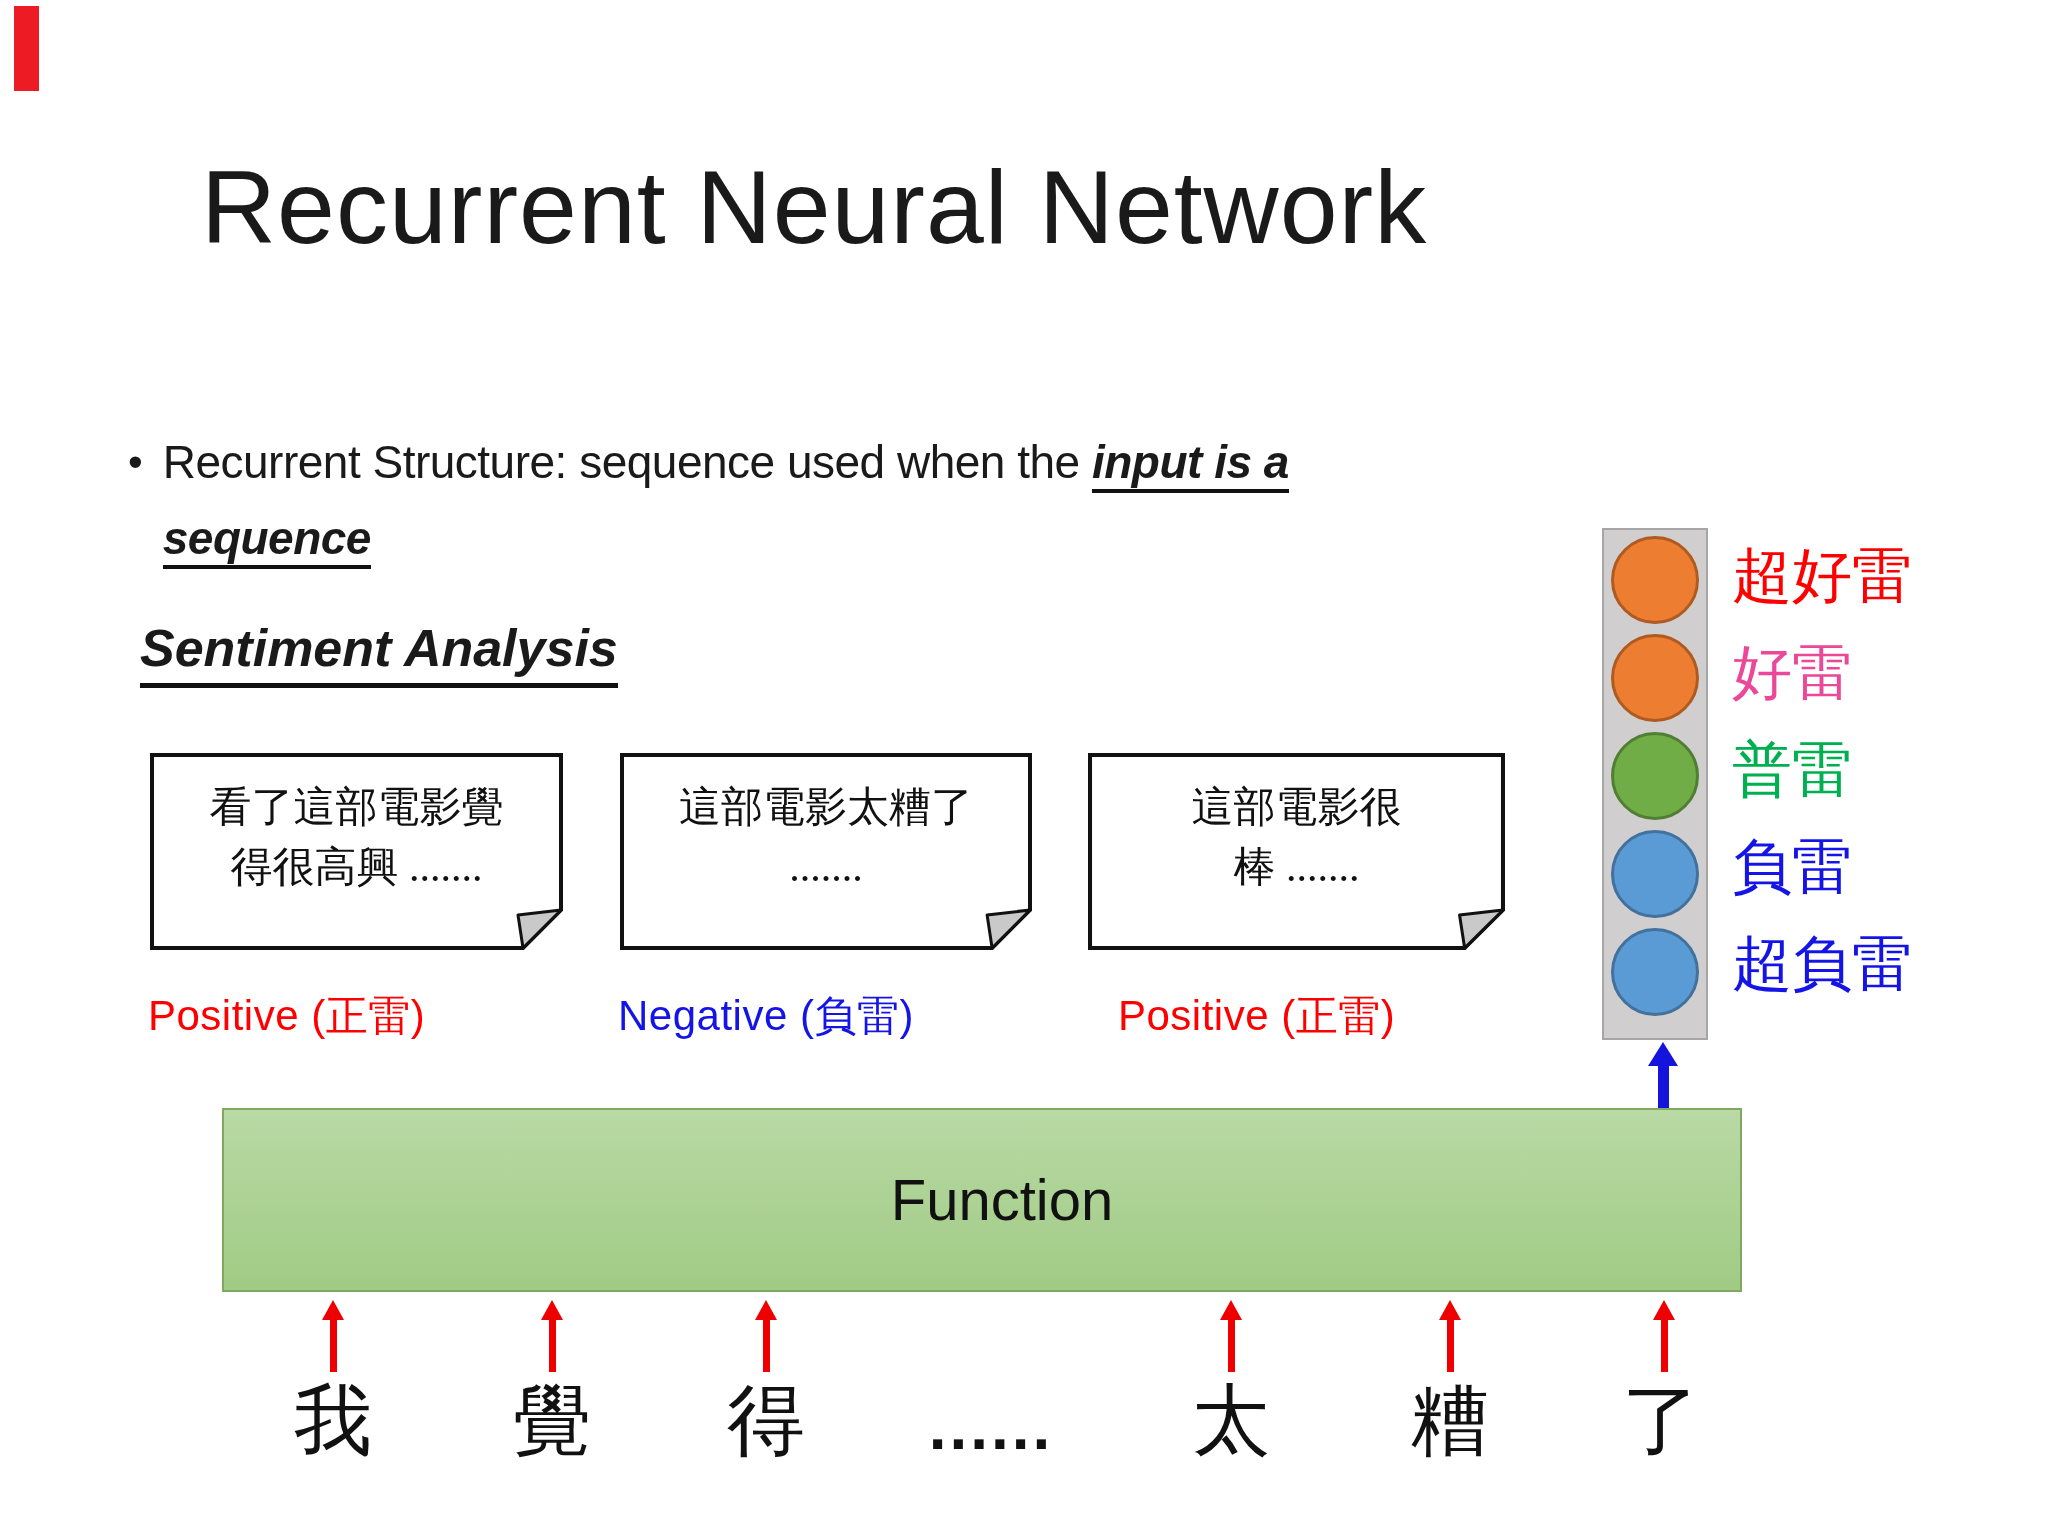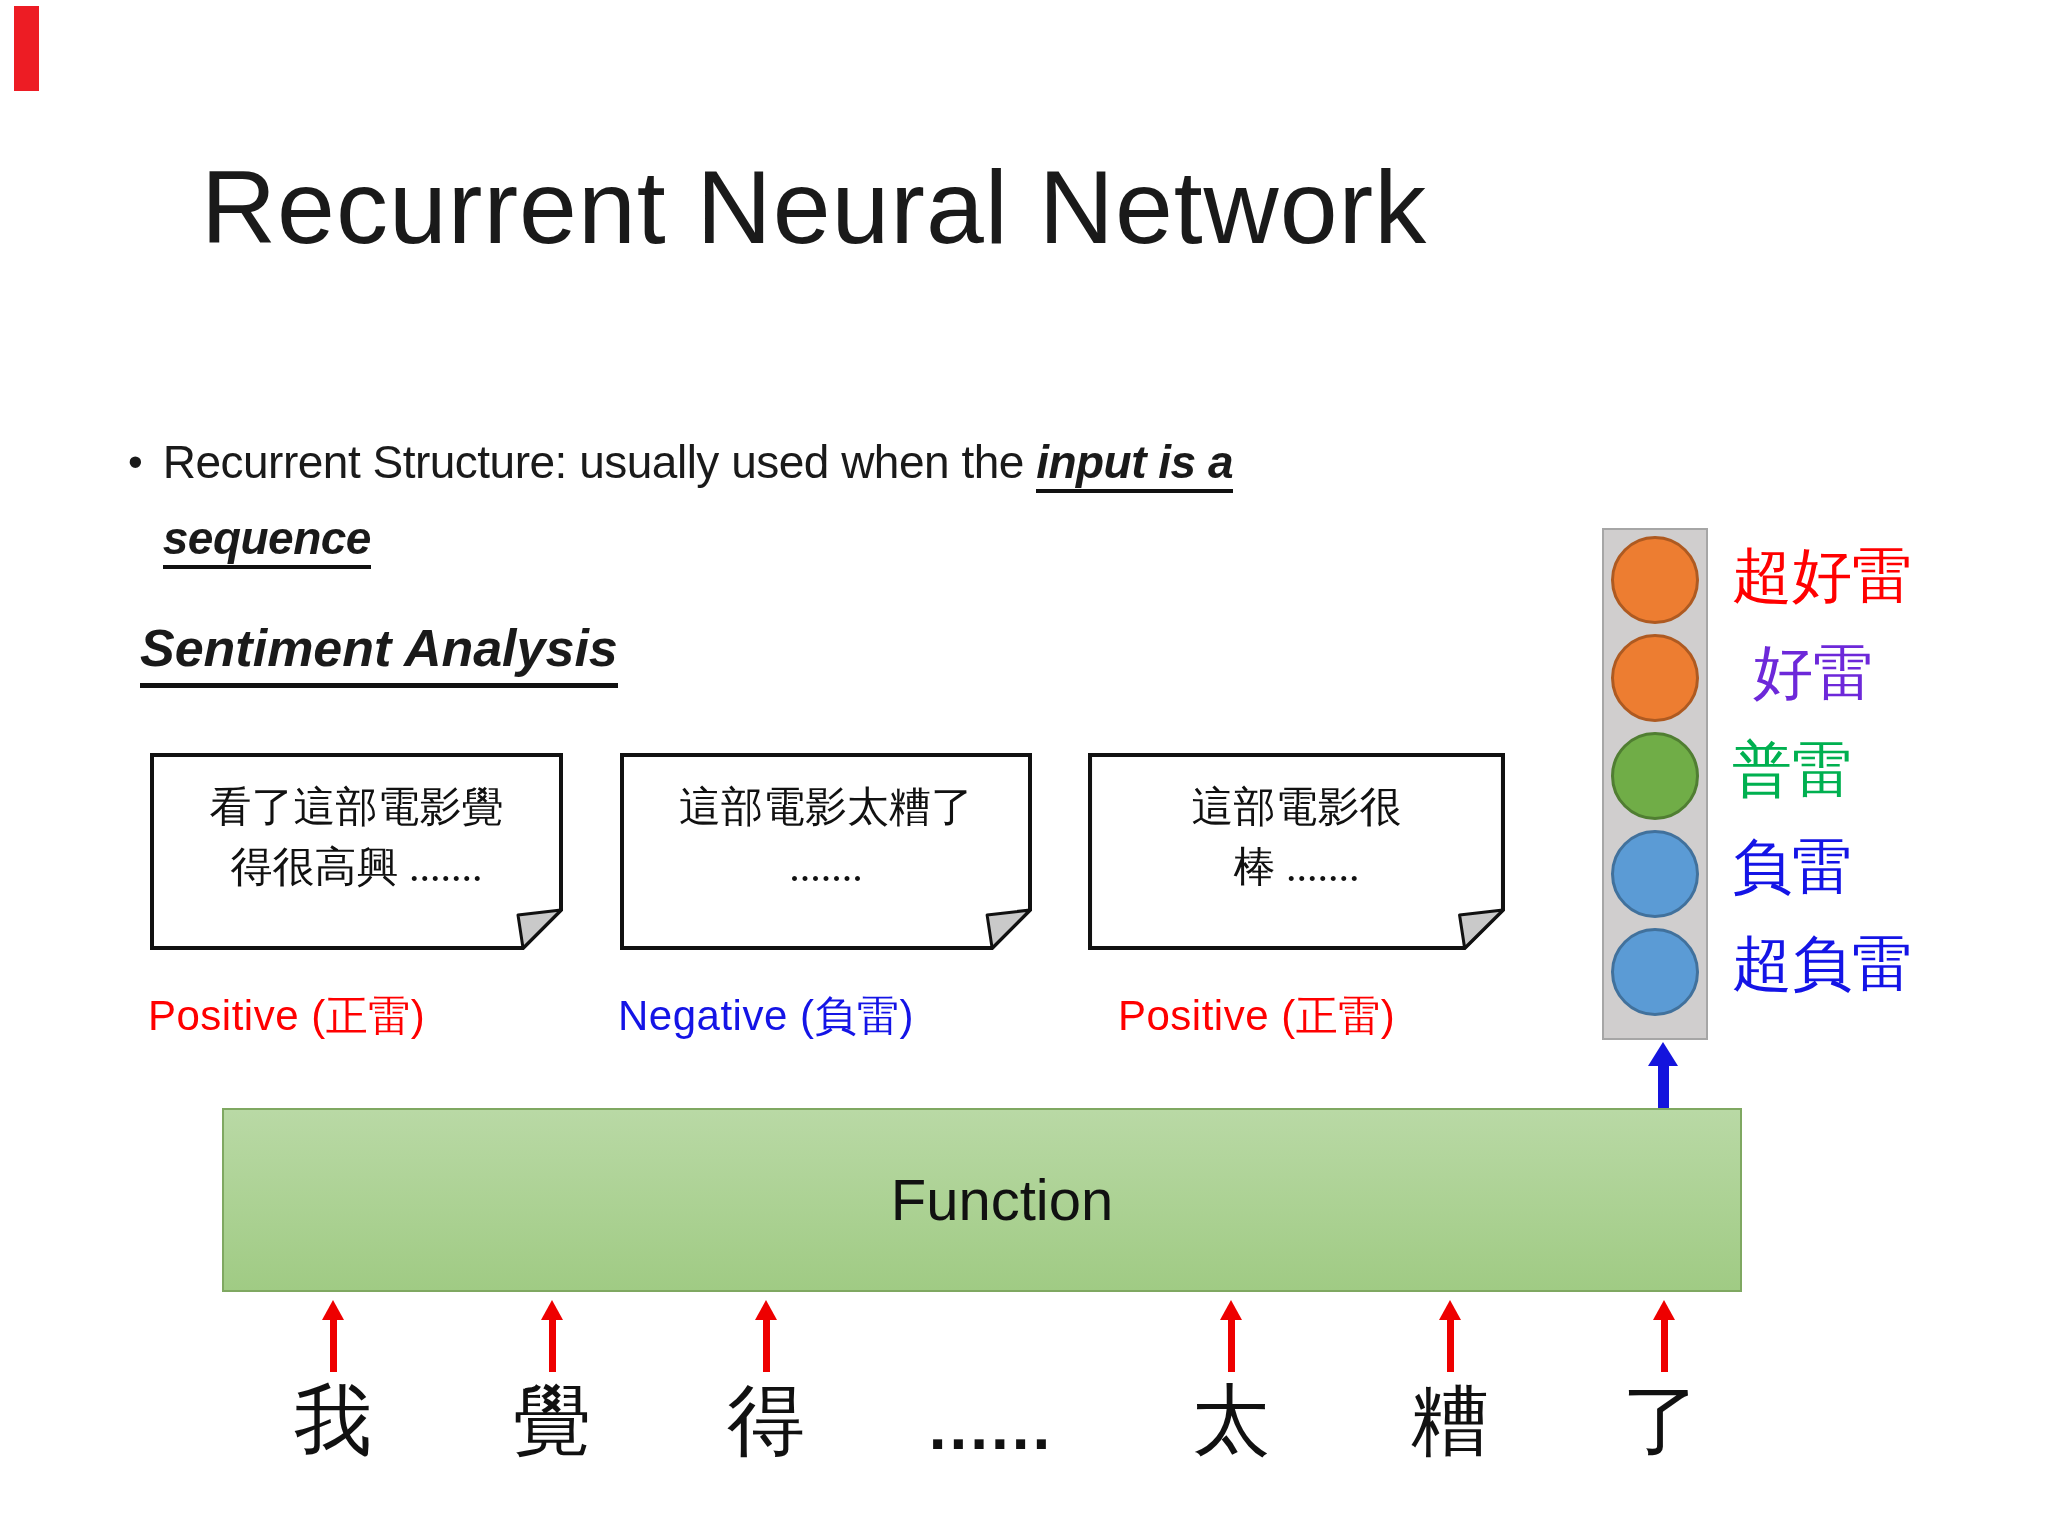--- a/index.html
+++ b/index.html
@@ -72,21 +72,21 @@
 <body>
 
 <div id="slide">
 
   <div class="abs red-marker" style="background-color: rgb(237, 28, 36);"></div>
 
   <div class="abs slide-title">Recurrent Neural Network</div>
 
   <div class="abs bullet-row">
     <span class="bullet-glyph">•</span>
-    <div class="bullet-content"><span>Recurrent Structure: usually used when the </span><span class="emph">input is a</span><br><span class="emph">sequence</span></div>
+    <div class="bullet-content"><span>Recurrent Structure: sequence used when the </span><span class="emph">input is a</span><br><span class="emph">sequence</span></div>
   </div>
 
   <div class="abs note note-1">
     <svg class="note-shape" viewBox="0 0 413 197" preserveAspectRatio="none">
       <polygon points="2,2 411,2 411,157 373,195 2,195" fill="#ffffff" stroke="#111111" stroke-width="4"></polygon>
       <polygon points="373,195 411,157 368,162" fill="#C9C9C9" stroke="#111111" stroke-width="3" stroke-linejoin="round"></polygon>
     </svg>
     <div class="note-text"><span>看了這部電影覺</span><br><span>得很高興 .......</span></div>
   </div>
 
@@ -112,21 +112,21 @@
   <div class="abs sentiment-label sent-2" style="color: rgb(20, 20, 230);">Negative (負雷)</div>
   <div class="abs sentiment-label sent-3" style="color: rgb(255, 0, 0);">Positive (正雷)</div>
 
   <div class="abs rating-column" style="background-color: rgb(208, 206, 206); border-color: rgb(166, 166, 166);"></div>
   <div class="abs rating-circle rc-1" style="background-color: rgb(237, 125, 49); border-color: rgb(174, 90, 33);"></div>
   <div class="abs rating-circle rc-2" style="background-color: rgb(237, 125, 49); border-color: rgb(174, 90, 33);"></div>
   <div class="abs rating-circle rc-3" style="background-color: rgb(112, 173, 71); border-color: rgb(80, 126, 50);"></div>
   <div class="abs rating-circle rc-4" style="background-color: rgb(91, 155, 213); border-color: rgb(65, 113, 156);"></div>
   <div class="abs rating-circle rc-5" style="background-color: rgb(91, 155, 213); border-color: rgb(65, 113, 156);"></div>
   <div class="abs rating-label rl-1" style="color: rgb(255, 0, 0);">超好雷</div>
-  <div class="abs rating-label rl-2" style="color: #6d28d9; margin-left: 21px;">好雷</div>
+  <div class="abs rating-label rl-2" style="color: #ec4899;">好雷</div>
   <div class="abs rating-label rl-3" style="color: rgb(0, 176, 80);">普雷</div>
   <div class="abs rating-label rl-4" style="color: rgb(20, 20, 230);">負雷</div>
   <div class="abs rating-label rl-5" style="color: rgb(20, 20, 230);">超負雷</div>
 
   <div class="arrow-shaft out-shaft" style="background-color: rgb(20, 20, 221);"></div>
   <div class="arrow-head out-head" style="border-bottom-color: rgb(20, 20, 221);"></div>
 
   <div class="abs function-box" style="background: linear-gradient(rgb(185, 217, 165), rgb(160, 203, 132)); border-color: rgb(127, 168, 97); padding-left: 40px;">Function</div>
 
   <div class="arrow-shaft in-shaft" style="left: 330px; background-color: rgb(238, 0, 0);"></div>

